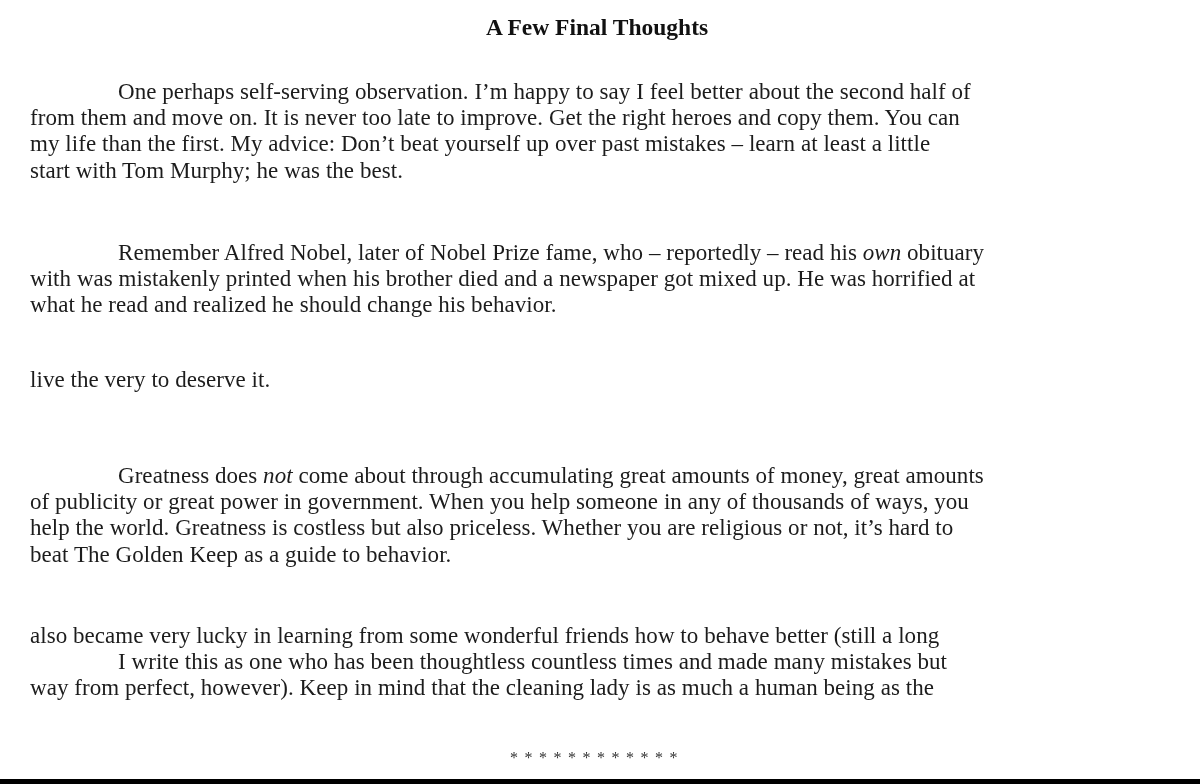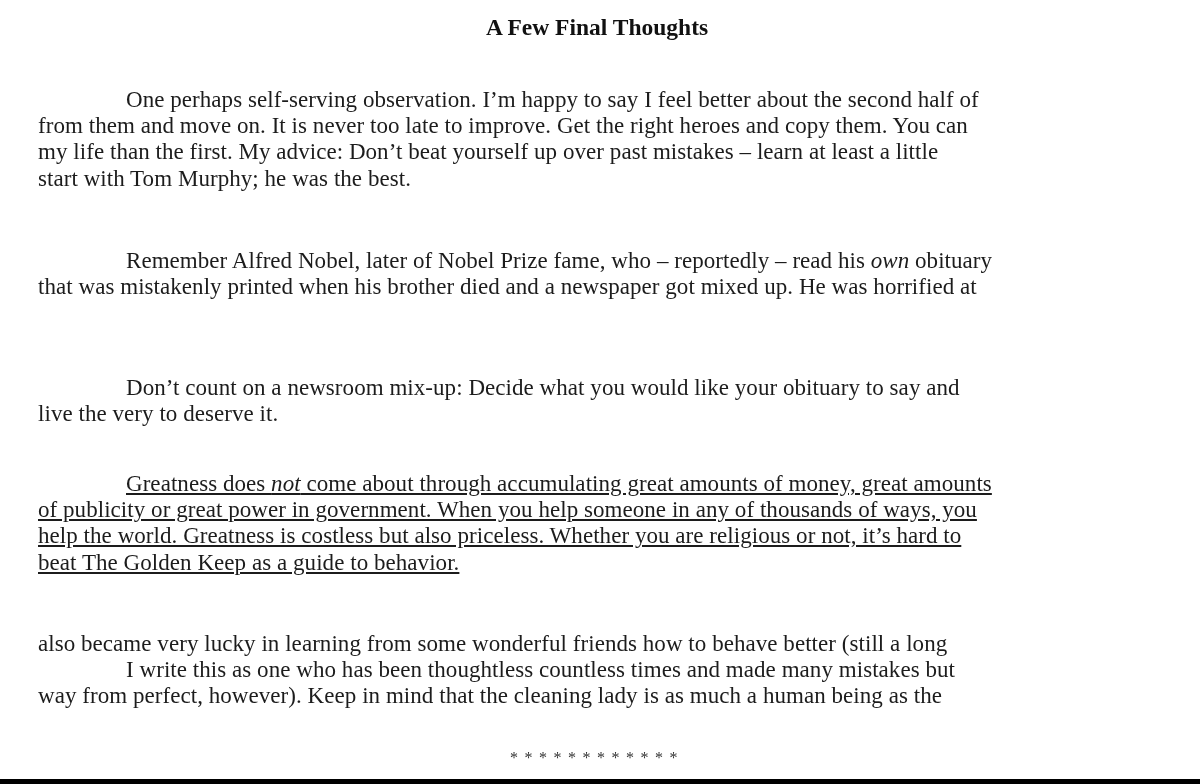--- a/index.html
+++ b/index.html
@@ -10,21 +10,21 @@
     color:#1a1a1a;
   }
   .page { position:absolute; left:0; top:0; width:1200px; height:647px; background:#fff; }
   .title {
     position:absolute; left:0; top:12px; width:1194px; text-align:center;
     font-weight:bold; font-size:23.5px; line-height:30px; color:#111;
   }
   .para {
     position:absolute; left:30px; width:1140px;
     font-size:23px; line-height:26.2px; color:#1c1c1c;
-    text-indent:88px; margin:8px; letter-spacing:0.05px;
+    text-indent:88px; margin:0; letter-spacing:0.05px;
   }
   .para .line { display:block; white-space:nowrap; text-indent:0; }
   .para .line.first { padding-left:88px; }
   em { font-style:italic; }
   .stars {
     position:absolute; left:0; width:1194px; top:748px; text-align:center;
     font-size:16px; letter-spacing:6.5px; color:#333; line-height:20px;
   }
   .bottom-bar { position:absolute; left:0; top:779px; width:1200px; height:5px; background:#000; }
 </style>
@@ -36,29 +36,29 @@
 
   <p class="para" style="top:79px;">
     <span class="line first">One perhaps self-serving observation. I’m happy to say I feel better about the second half of</span>
     <span class="line">from them and move on. It is never too late to improve. Get the right heroes and copy them. You can</span>
     <span class="line">my life than the first. My advice: Don’t beat yourself up over past mistakes – learn at least a little</span>
     <span class="line">start with Tom Murphy; he was the best.</span>
   </p>
 
   <p class="para" style="top:240px;">
     <span class="line first"><span>Remember Alfred Nobel, later of Nobel Prize fame, who – reportedly – read his </span><em>own</em><span> obituary</span></span>
-    <span class="line">that was mistakenly printed when his brother died and a newspaper got mixed up. He was horrified at</span>
+    <span class="line">with was mistakenly printed when his brother died and a newspaper got mixed up. He was horrified at</span>
+    <span class="line">what he read and realized he should change his behavior.</span>
   </p>
 
   <p class="para" style="top:367px;">
-    <span class="line first">Don’t count on a newsroom mix-up: Decide what you would like your obituary to say and</span>
     <span class="line">live the very to deserve it.</span>
   </p>
 
-  <p class="para" style="top:463px;text-decoration:underline;">
+  <p class="para" style="top:463px;">
     <span class="line first"><span>Greatness does </span><em>not</em><span> come about through accumulating great amounts of money, great amounts</span></span>
     <span class="line">of publicity or great power in government. When you help someone in any of thousands of ways, you</span>
     <span class="line">help the world. Greatness is costless but also priceless. Whether you are religious or not, it’s hard to</span>
     <span class="line">beat The Golden Keep as a guide to behavior.</span>
   </p>
 
   <p class="para" style="top:623px;">
     <span class="line">also became very lucky in learning from some wonderful friends how to behave better (still a long</span>
     <span class="line first">I write this as one who has been thoughtless countless times and made many mistakes but</span>
     <span class="line">way from perfect, however). Keep in mind that the cleaning lady is as much a human being as the</span>

